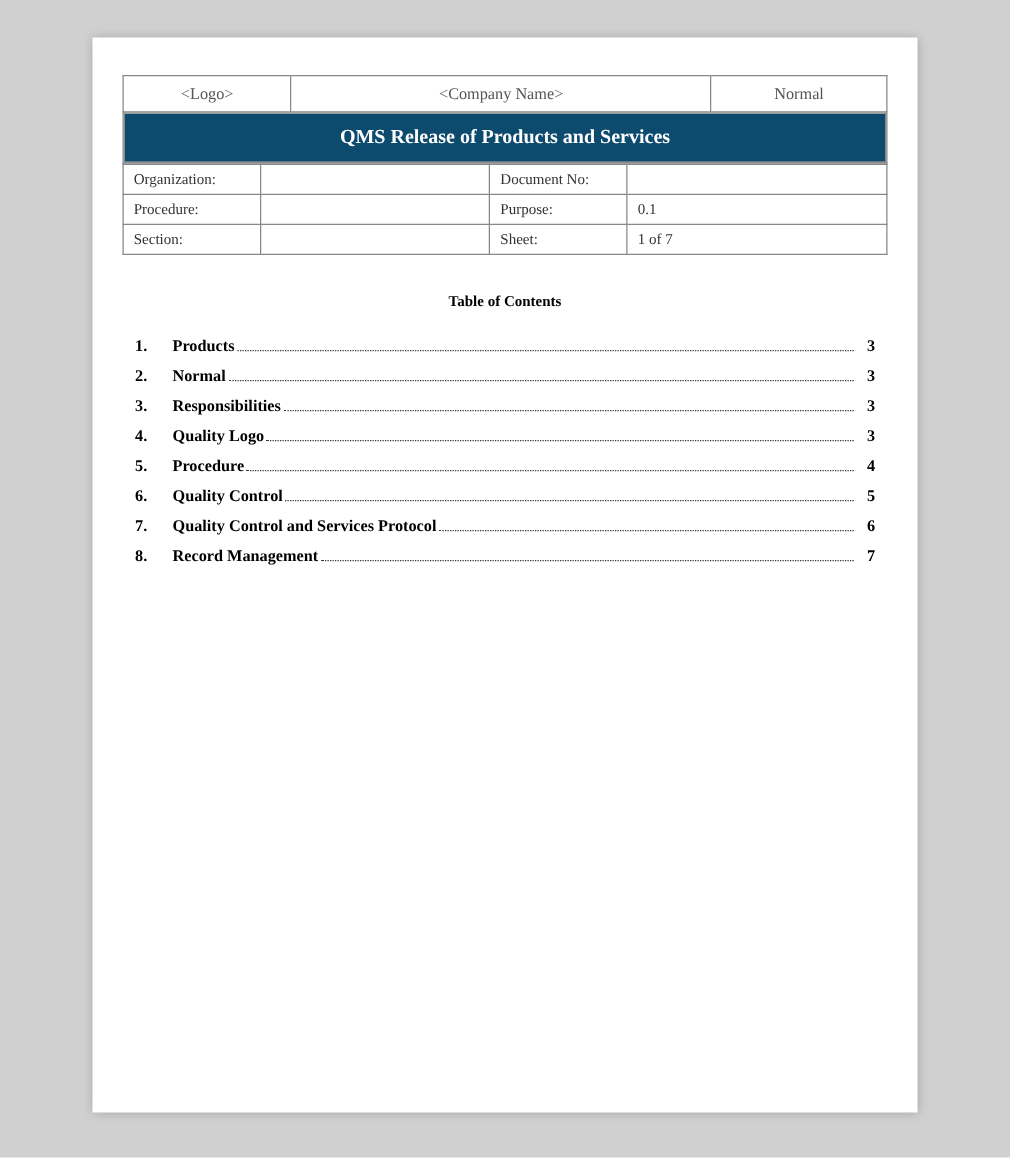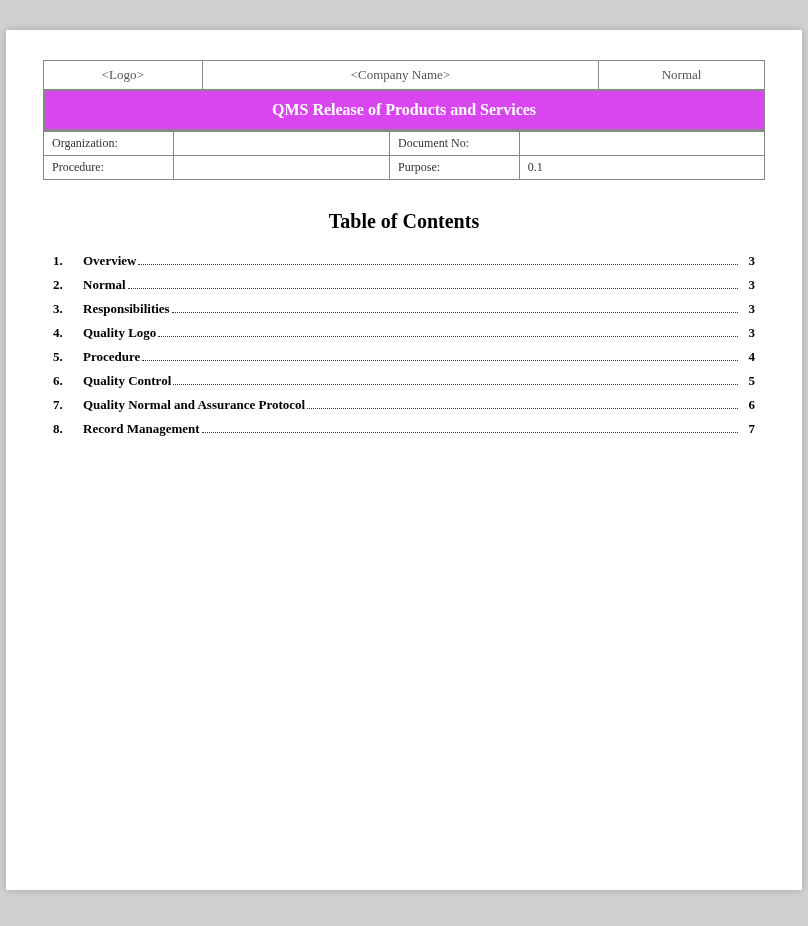--- a/index.html
+++ b/index.html
@@ -12,24 +12,24 @@
       background: #d0d0d0;
       display: flex;
       justify-content: center;
       align-items: flex-start;
       min-height: 926px;
       font-family: 'Times New Roman', Times, serif;
     }
 
     .page {
       background: #ffffff;
-      width: 796px;
+      width: 660px;
       min-height: 860px;
       margin: 30px auto;
-      padding: 30px 37px;
+      padding: 30px 24px;
       box-shadow: 0 0 8px rgba(0,0,0,0.2);
     }
 
     
     .header-table {
       width: 100%;
       border-collapse: collapse;
       border: 1px solid #888;
     }
 
@@ -101,21 +101,21 @@
     }
 
     
     .toc-section {
       margin-top: 30px;
       padding: 0 10px;
     }
 
     .toc-title {
       text-align: center;
-      font-size: 20px;
+      font-size: 12px;
       font-weight: bold;
       margin-bottom: 20px;
       font-family: 'Times New Roman', Times, serif;
     }
 
     .toc-item {
       display: flex;
       align-items: baseline;
       margin-bottom: 8px;
       font-size: 13px;
@@ -155,21 +155,21 @@
         <tr>
       <td class="header-logo">&lt;Logo&gt;</td>
       <td class="header-company">&lt;Company Name&gt;</td>
       <td class="header-status">Normal</td>
     </tr>
     <tr>
       <td colspan="3" style="padding:0; border:none;">
         <table style="width:100%; border-collapse:collapse; border:none;">
           <tbody>
                 <tr>
-            <td class="title-bar" style="background:#d946ef; text-align:center; color:#fff; font-size:16px; font-weight:bold; padding:10px; border:1px solid #888;" colspan="1">QMS Release of Products and Services</td>
+            <td class="title-bar" style="background:#0c4a6e; text-align:center; color:#fff; font-size:16px; font-weight:bold; padding:10px; border:1px solid #888;" colspan="1">QMS Release of Products and Services</td>
           </tr>
         </tbody>
             </table>
       </td>
     </tr>
   </tbody>
     </table>
 
   <table class="meta-table">
     <tbody>
@@ -178,30 +178,36 @@
       <td class="meta-value"></td>
       <td class="meta-label2">Document No:</td>
       <td class="meta-value2"></td>
     </tr>
     <tr>
       <td class="meta-label">Procedure:</td>
       <td class="meta-value"></td>
       <td class="meta-label2">Purpose:</td>
       <td class="meta-value2">0.1</td>
     </tr>
+    <tr>
+      <td class="meta-label">Section:</td>
+      <td class="meta-value"></td>
+      <td class="meta-label2">Sheet:</td>
+      <td class="meta-value2">1 of 7</td>
+    </tr>
   </tbody>
     </table>
 
   <div class="toc-section">
     <div class="toc-title">Table of Contents</div>
 
     <div id="toc-list">
         <div class="toc-item">
           <span class="toc-number">1.</span>
-          <span class="toc-text">Overview</span>
+          <span class="toc-text">Products</span>
           <span class="toc-dots"></span>
           <span class="toc-page">3</span>
         </div>
         <div class="toc-item">
           <span class="toc-number">2.</span>
           <span class="toc-text">Normal</span>
           <span class="toc-dots"></span>
           <span class="toc-page">3</span>
         </div>
         <div class="toc-item">
@@ -223,21 +229,21 @@
           <span class="toc-page">4</span>
         </div>
         <div class="toc-item">
           <span class="toc-number">6.</span>
           <span class="toc-text">Quality Control</span>
           <span class="toc-dots"></span>
           <span class="toc-page">5</span>
         </div>
         <div class="toc-item">
           <span class="toc-number">7.</span>
-          <span class="toc-text">Quality Normal and Assurance Protocol</span>
+          <span class="toc-text">Quality Control and Services Protocol</span>
           <span class="toc-dots"></span>
           <span class="toc-page">6</span>
         </div>
         <div class="toc-item">
           <span class="toc-number">8.</span>
           <span class="toc-text">Record Management</span>
           <span class="toc-dots"></span>
           <span class="toc-page">7</span>
         </div>
       </div>

